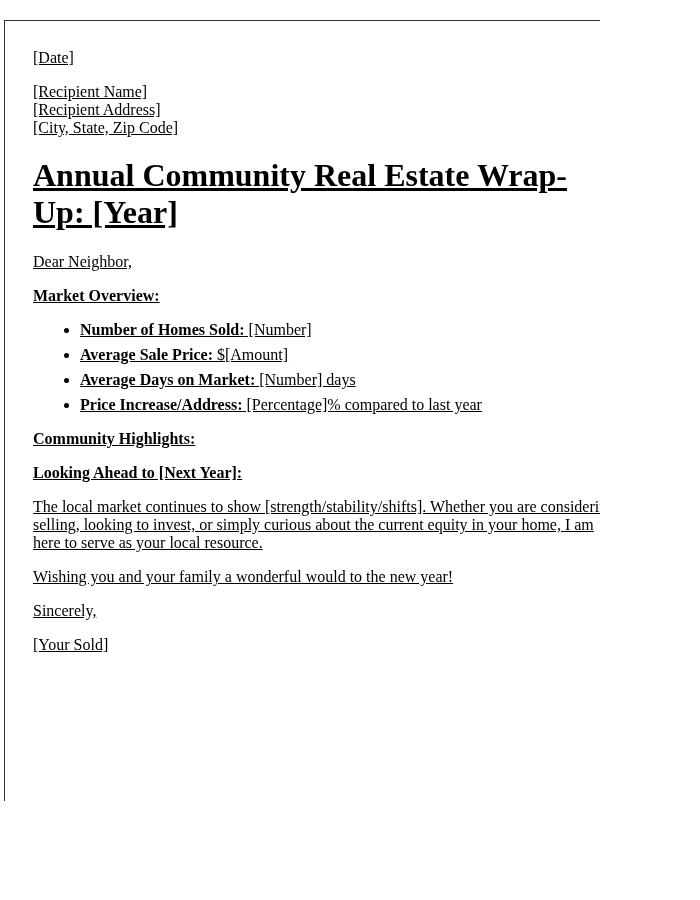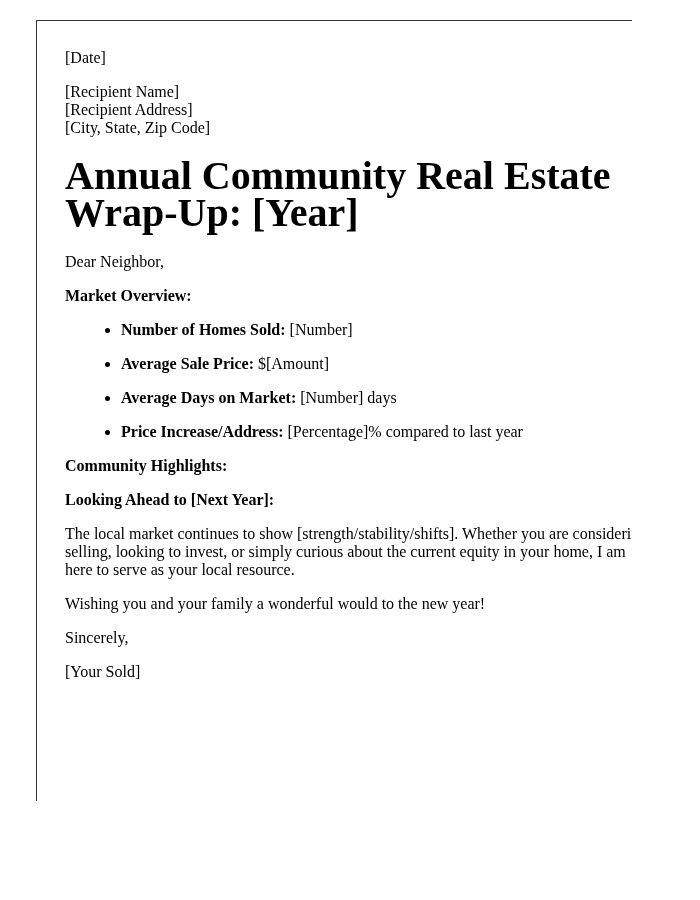--- a/index.html
+++ b/index.html
@@ -5,25 +5,26 @@
     html, body {
       margin: 0;
       padding: 0;
       background: #ffffff;
       width: 700px;
       height: 900px;
       overflow: hidden;
     }
     .viewport {
       position: absolute;
-      left: 36px;
+      left: 4px;
       top: 20px;
       width: 596px;
       height: 781px;
       overflow: hidden;
+      text-decoration: underline;
     }
     .letter {
       box-sizing: border-box;
       width: 642px;
       min-height: 900px;
       border: 1px solid #333333;
       padding: 20px 28px 20px 28px;
       font-family: "Liberation Serif", serif;
       font-size: 16px;
       line-height: 18px;
@@ -34,34 +35,34 @@
     }
     .date {
       margin-top: 8px !important;
     }
     .addr-line {
       display: block;
     }
     h1.title {
       font-family: "Liberation Serif", serif;
       font-weight: bold;
-      font-size: 40px;
+      font-size: 32px;
       line-height: 37px;
       margin: 20px 0 22px 0;
     }
     .section-heading {
       font-weight: bold;
     }
     ul.stats {
       margin: 0 0 16px 0;
       padding-left: 40px;
       list-style: disc;
     }
     ul.stats li {
-      margin: 16px;
+      margin: 7px;
     }
     .stat-label {
       font-weight: bold;
     }
   </style>
 </head>
 <body>
 
 <div class="viewport">
   <div class="letter">

